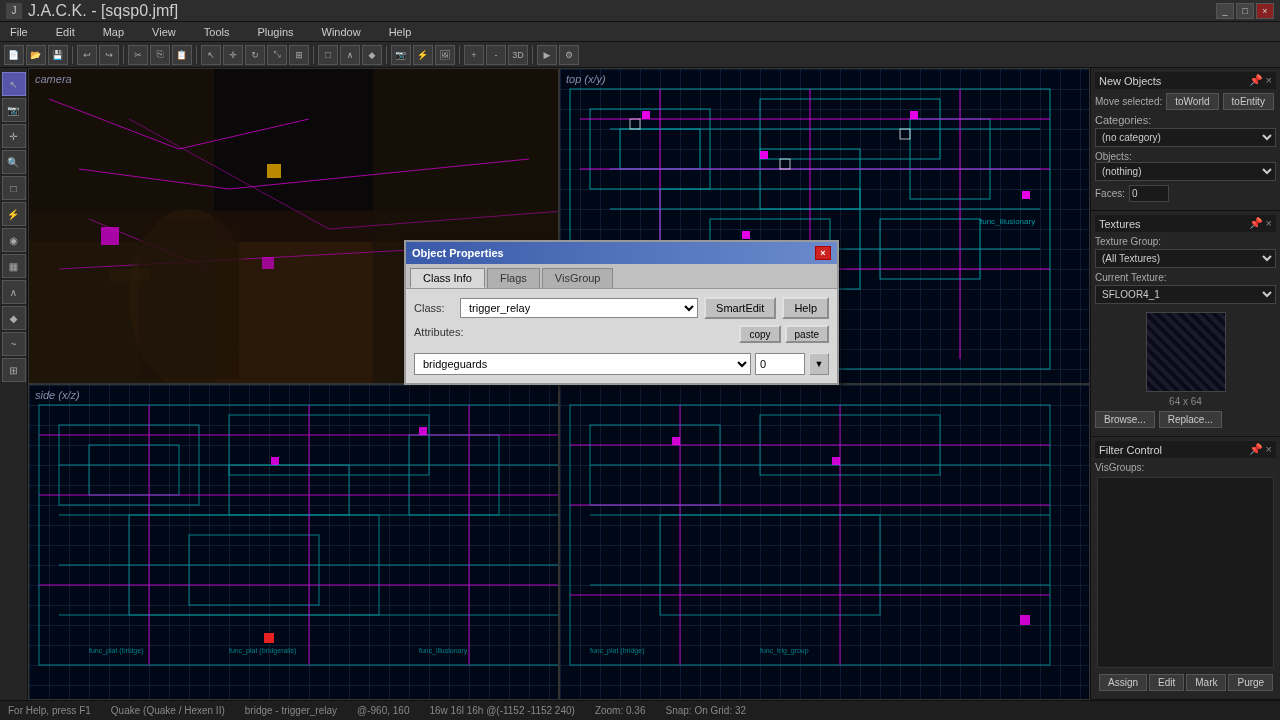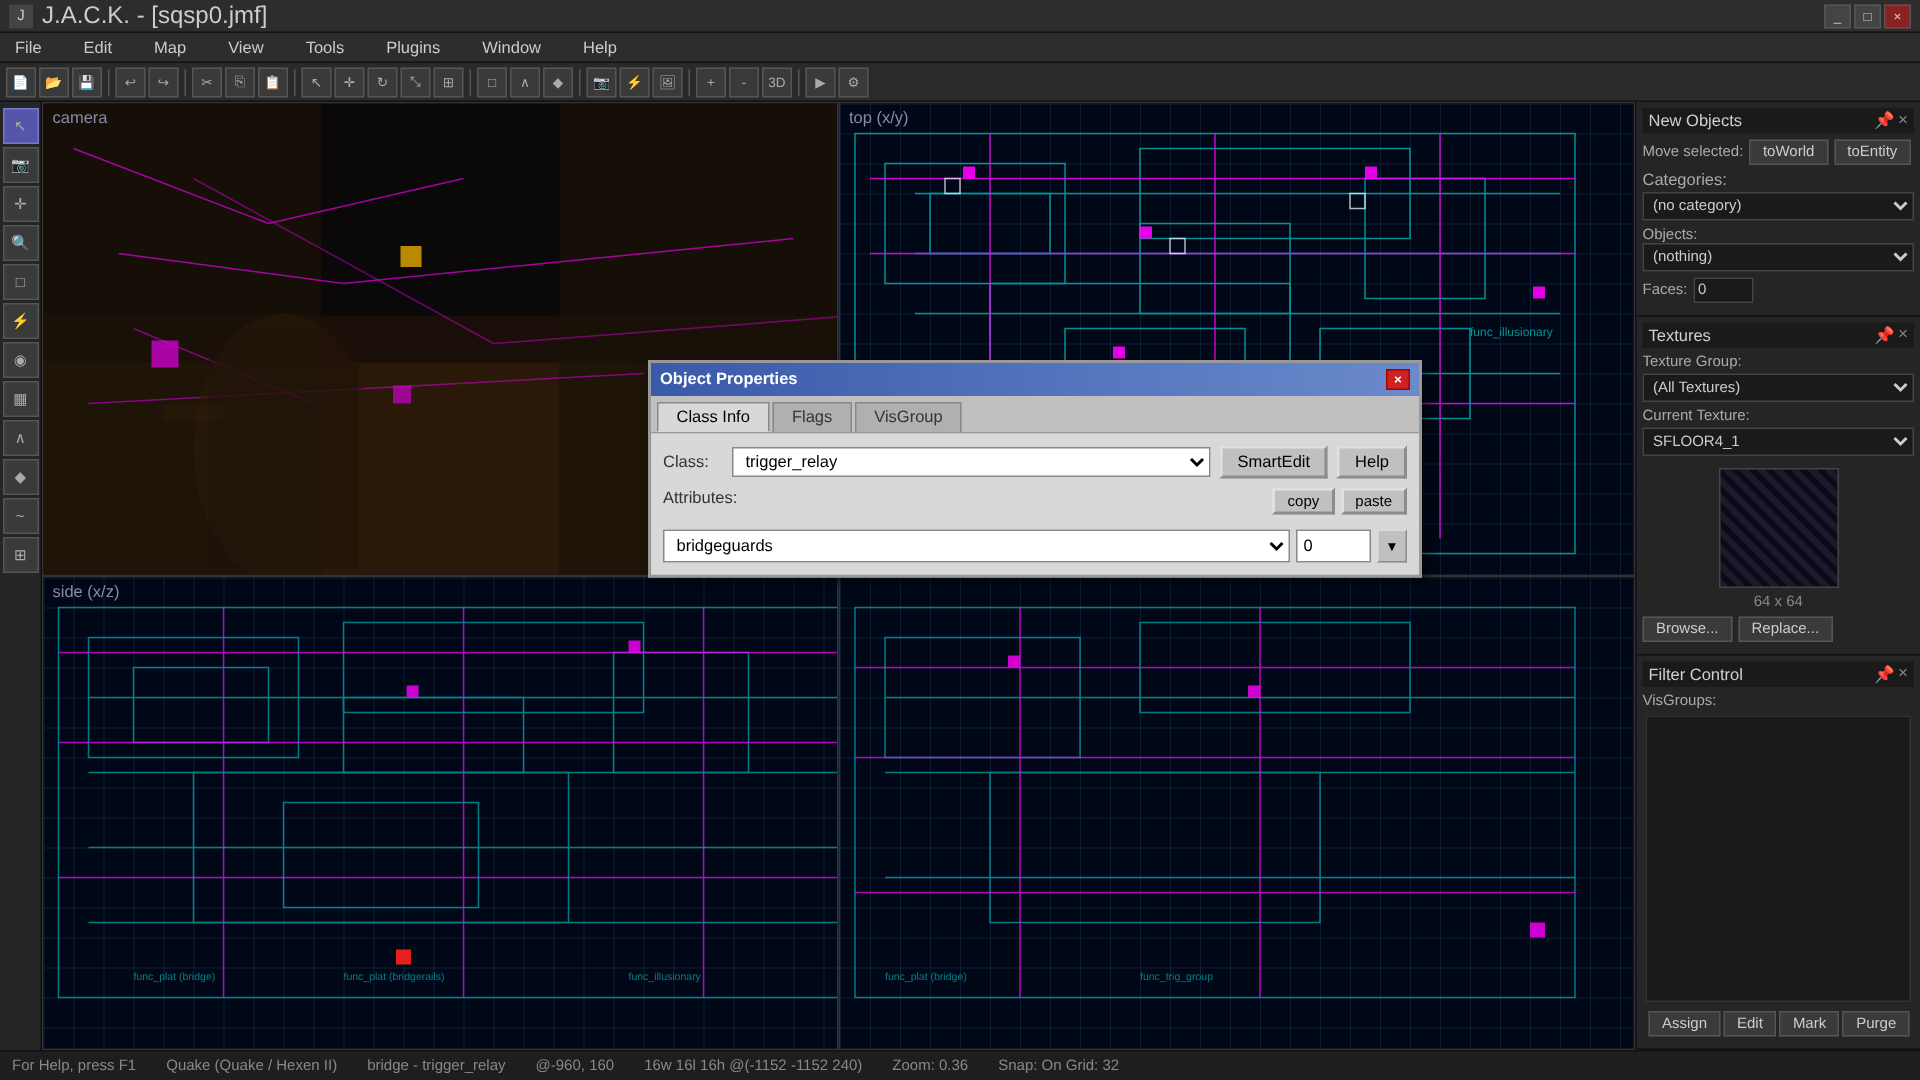--- a/index.html
+++ b/index.html
@@ -149,20 +149,21 @@
       overflow: hidden;
     }
     .viewport-label {
       position: absolute;
       top: 4px;
       left: 6px;
       color: #8a8aaa;
       font-size: 11px;
       z-index: 2;
       pointer-events: none;
+      font-style: italic;
     }
 
     
     #vp-camera {
       background: #1a0e0e;
       grid-column: 1;
       grid-row: 1;
     }
 
     
@@ -309,23 +310,23 @@
       padding: 0 8px;
       gap: 20px;
       font-size: 10px;
       color: #888;
     }
     .status-item { color: #888; }
 
     
     #obj-props-dialog {
       position: fixed;
-      left: 432px;
+      left: 404px;
       top: 240px;
-      width: 516px;
+      width: 435px;
       background: #d0d0d0;
       border: 2px solid #999;
       box-shadow: 4px 4px 8px rgba(0,0,0,0.5);
       z-index: 100;
       font-size: 11px;
       color: #000;
     }
     #dialog-titlebar {
       background: linear-gradient(90deg, #3a5aaa, #6a8acc);
       height: 22px;

